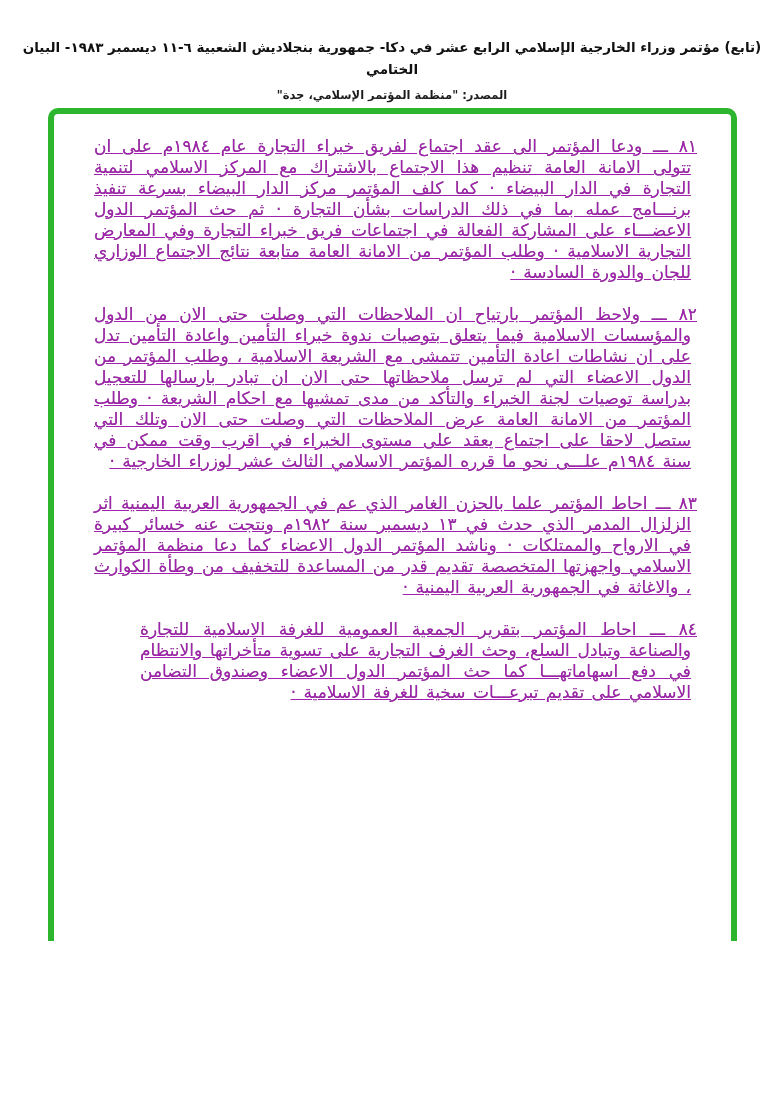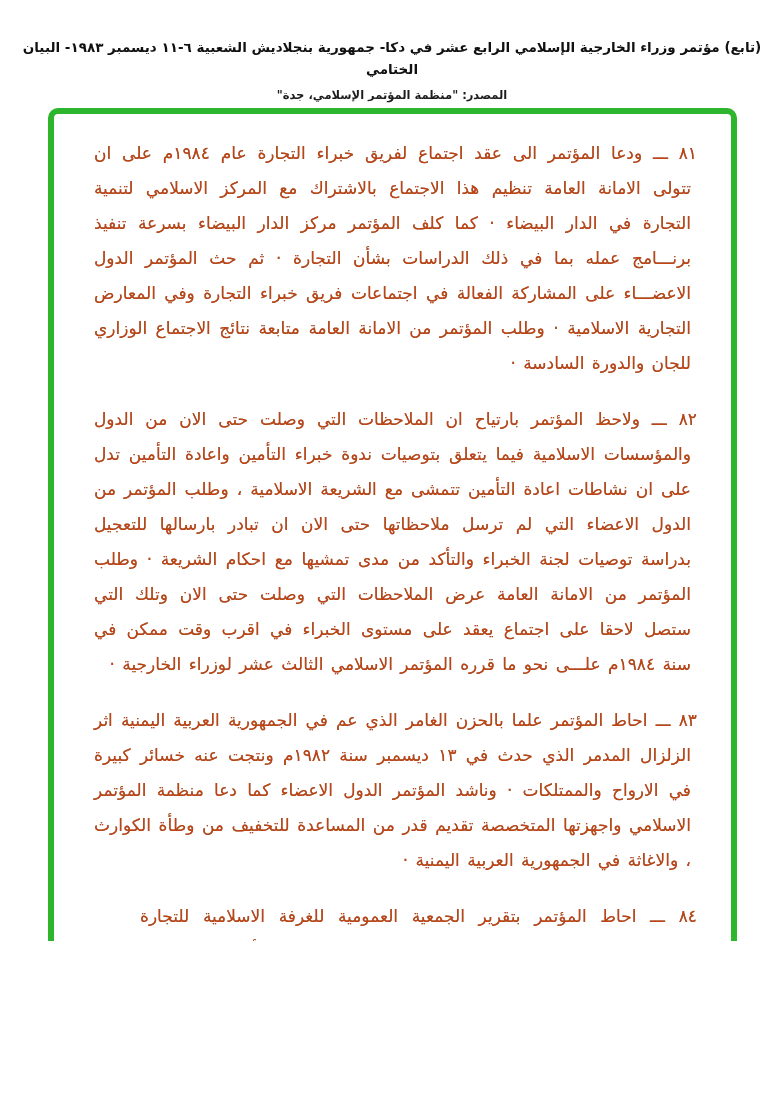--- a/index.html
+++ b/index.html
@@ -47,26 +47,27 @@
     border-radius: 10px;
     background: #ffffff;
   }
   .doc-body {
     position: absolute;
     top: 22px;
     right: 34px;
     left: 40px;
     direction: rtl;
     text-align: justify;
-    color: #c2410c;
+    color: #a21caf;
     font-size: 17px;
-    line-height: 35px;
+    line-height: 21px;
     
     text-shadow: 0 0 0.5px rgba(40,40,40,0.55);
     filter: contrast(0.95);
+    text-decoration: underline;
   }
   .doc-body p {
     margin: 0 0 21px 0;
     padding-right: 6px;
     text-indent: -6px;
     word-spacing: 2px;
   }
   .doc-body p:last-child {
     margin-bottom: 0;
     margin-left: 46px;

